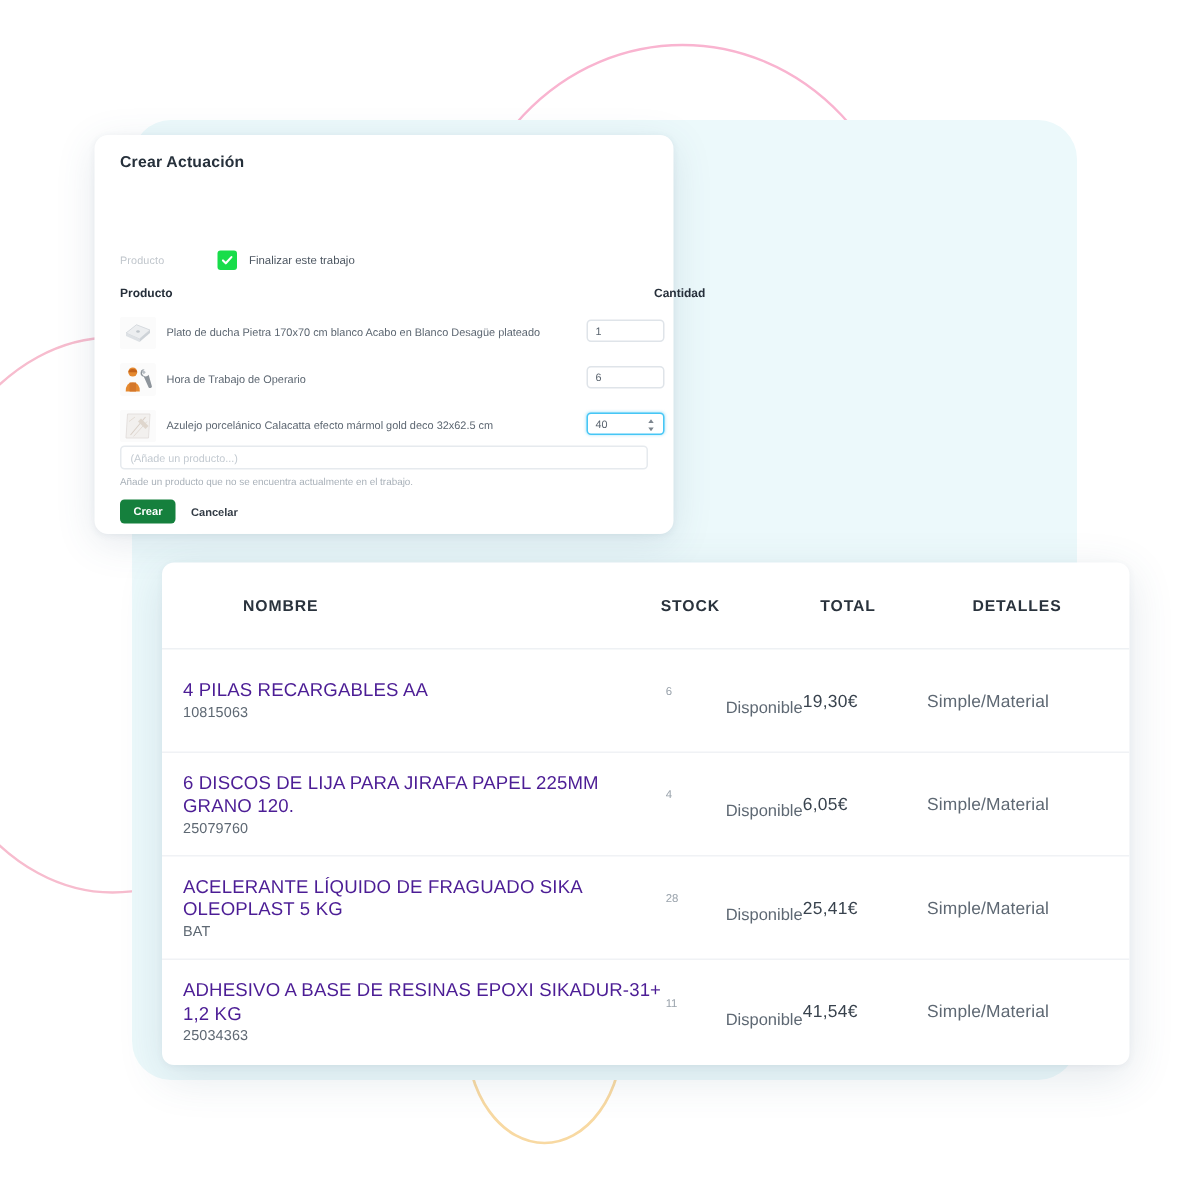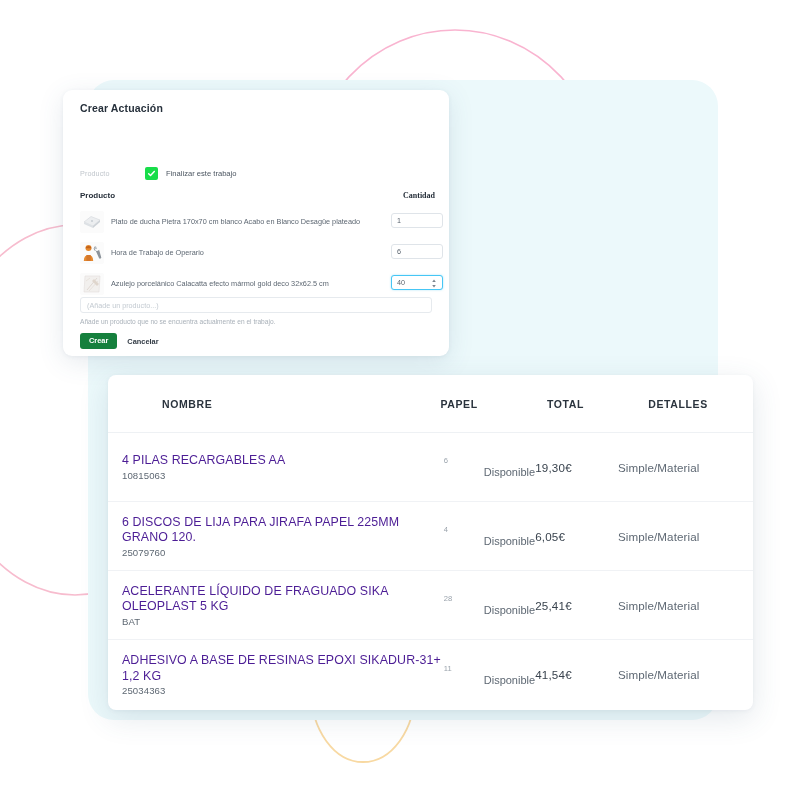--- a/index.html
+++ b/index.html
@@ -153,26 +153,25 @@
   .col-prod {
     position: absolute;
     left: 0;
     top: 0;
     font-size: 8px;
     font-weight: bold;
     color: #262f3a;
   }
   .col-cant {
     position: absolute;
-    left: 323px;
+    left: 356px;
     top: 0;
     font-size: 8px;
     font-weight: bold;
     color: #262f3a;
-    font-family: Liberation Serif, serif;
   }
 
   .prod-list {
     position: absolute;
     left: 17px;
     top: 118px;
     width: 392px;
   }
   .prod-row {
     position: relative;
@@ -444,21 +443,21 @@
     <button class="btn-crear">Crear</button>
     <span class="btn-cancelar">Cancelar</span>
   </div>
 
 </div>
 
 <div class="table-card">
 
   <div class="thead">
     <div class="th c-name">NOMBRE</div>
-    <div class="th c-stock">PAPEL</div>
+    <div class="th c-stock">STOCK</div>
     <div class="th c-total">TOTAL</div>
     <div class="th c-det">DETALLES</div>
   </div>
 
   <div class="trow">
     <div class="c-name">
       <div class="p-title">4 PILAS RECARGABLES AA</div>
       <div class="p-code">10815063</div>
     </div>
     <div class="c-stock">

